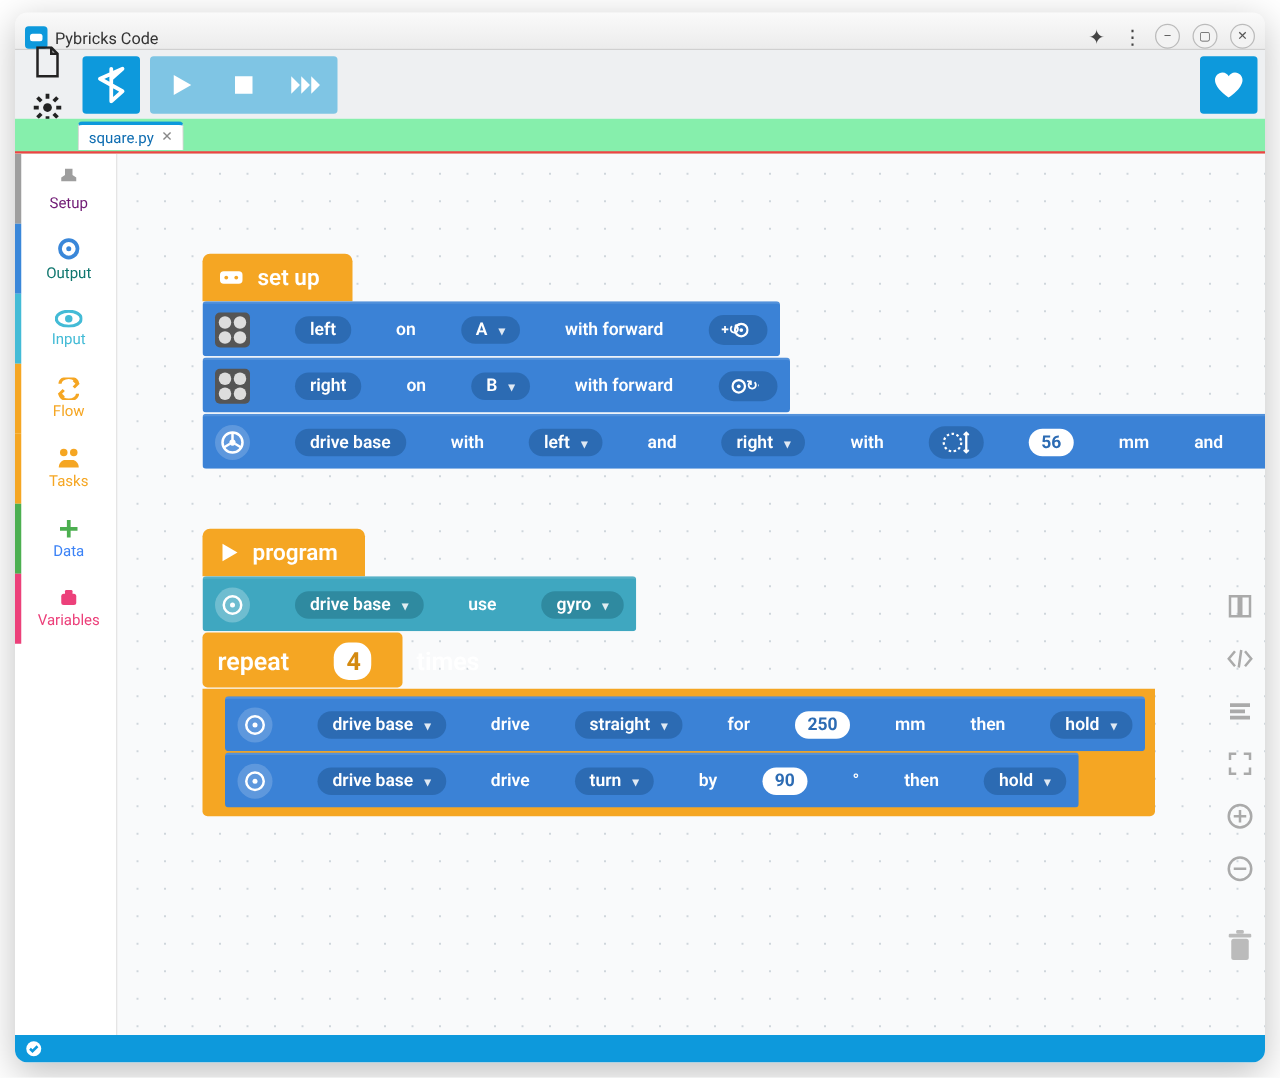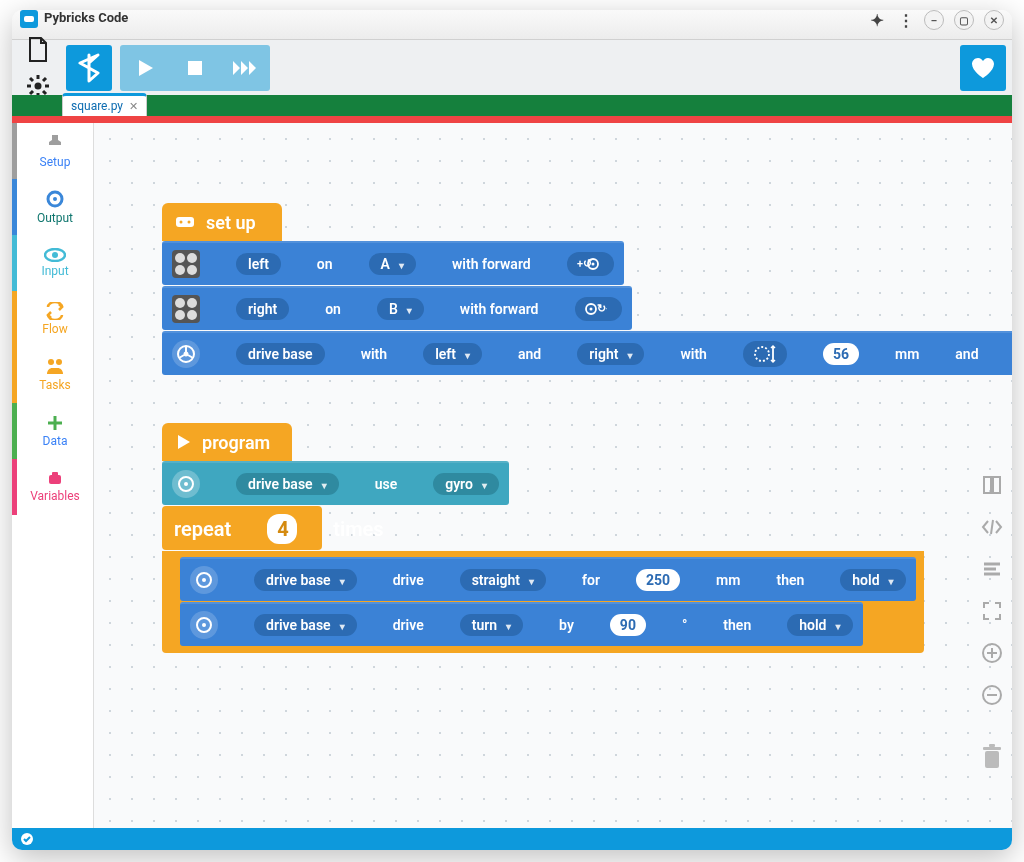--- a/index.html
+++ b/index.html
@@ -20,25 +20,24 @@
     overflow: hidden;
     display: flex;
     flex-direction: column;
     background: #f8f8f8;
   }
   .titlebar {
     height: 30px;
     background: linear-gradient(#fafafa,#ececec);
     border-bottom: 1px solid #d0d0d0;
     display: flex;
-    align-items: flex-start;
+    align-items: flex-end;
     padding: 0 8px;
     font-size: 13px;
     color: #333;
-    font-weight: bold;
   }
   .titlebar-icon {
     width: 18px; height: 18px;
     background: #0d99dc;
     border-radius: 3px;
     margin-right: 6px;
     display: flex;
     align-items: center;
     justify-content: center;
   }
@@ -80,25 +79,25 @@
     background:#7fc5e4;
     height:46px;
     border-radius:3px;
     overflow:hidden;
   }
   .btn-group .btn-square { background:transparent; color:#fff; width:50px;}
   .btn-heart { margin-left:auto; background:#0d99dc; }
 
   .tabbar {
     height:28px;
-    background:#15803d;
+    background:#86efac;
     display:flex;
-    align-items:flex-end;
+    align-items:center;
     padding-left: 50px;
-    border-bottom:7px solid #ef4444;
+    border-bottom:2px solid #ef4444;
   }
   .tab {
     background:#fff;
     border:1px solid #ccc;
     border-bottom:none;
     border-top:3px solid #0d99dc;
     border-radius:4px 4px 0 0;
     padding:3px 8px;
     font-size:12px;
     color:#0d6cb1;
@@ -120,21 +119,21 @@
     box-shadow: 2px 0 4px rgba(0,0,0,0.05);
     display:flex;flex-direction:column;
   }
   .cat {
     display:flex;flex-direction:column;align-items:center;justify-content:center;
     height:56px;
     font-size:12px;
     border-left:5px solid transparent;
   }
   .cat svg { margin-bottom:2px; }
-  .cat-setup { border-left-color:#9e9e9e; color:#3b82f6; }
+  .cat-setup { border-left-color:#9e9e9e; color:#701a75; }
   .cat-output { border-left-color:#3a87d9; color:#0f766e; }
   .cat-input { border-left-color:#43bbd6; color:#43bbd6; }
   .cat-flow { border-left-color:#f5a623; color:#f5a623; }
   .cat-tasks { border-left-color:#f5a623; color:#f5a623; }
   .cat-data { border-left-color:#4caf50; color:#3b82f6; }
   .cat-vars { border-left-color:#ec407a; color:#ec407a; }
 
   .canvas {
     flex:1;
     position:relative;

